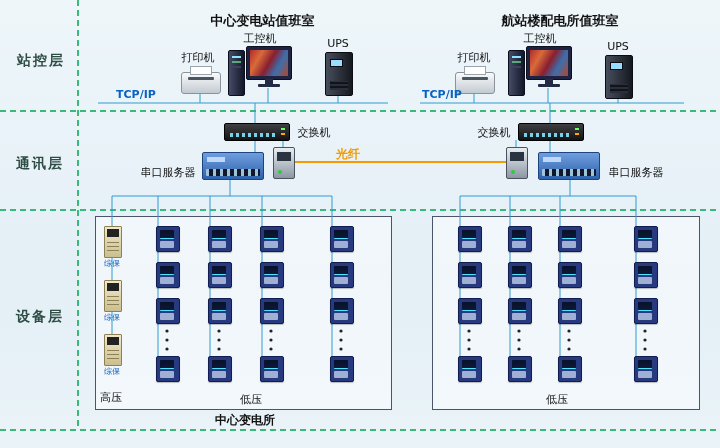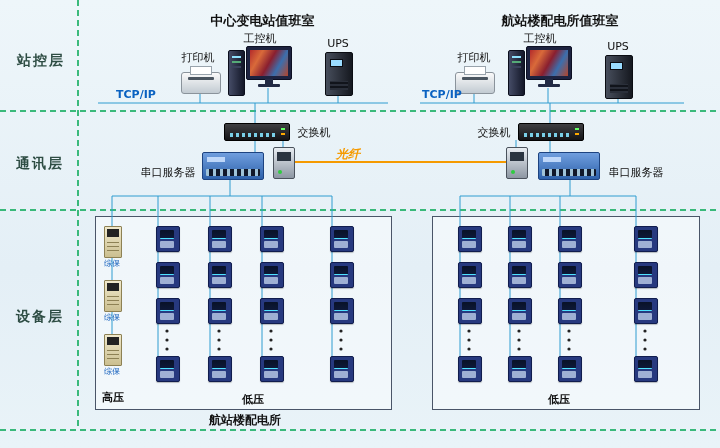--- a/index.html
+++ b/index.html
@@ -6,23 +6,23 @@
   #canvas{
     position:relative;width:720px;height:448px;overflow:hidden;
     background:linear-gradient(180deg,#eef6fa 0%,#e4eff6 60%,#e9f3f8 100%);
     font-family:"DejaVu Sans","Liberation Sans",sans-serif;color:#111;
   }
   .lbl{position:absolute;white-space:nowrap;}
   .title{font-weight:bold;font-size:13px;text-align:center;}
   .layer-lbl{font-size:14px;font-weight:600;color:#2e4d44;letter-spacing:2px;text-align:center;}
   .dev-lbl{font-size:11px;text-align:center;}
   .tcpip{font-size:11px;font-weight:bold;color:#0b62c1;}
-  .fiber-lbl{font-size:12px;font-weight:bold;color:#f59a00;font-style:italic;}
+  .fiber-lbl{font-size:12px;font-weight:bold;color:#f59a00;}
   .prot-lbl{font-size:8px;color:#1560bd;text-align:center;}
-  .bus-lbl-bold{font-size:11px;font-weight:bold;text-align:right;}
+  .bus-lbl-bold{font-size:11px;font-weight:normal;text-align:center;}
   .caption{font-size:12px;font-weight:bold;text-align:center;}
 
   .panel{position:absolute;border:1px solid #4a5568;background:rgba(255,255,255,0.45);}
 
   svg#wires{position:absolute;left:0;top:0;}
 
   
   .printer{position:absolute;width:38px;height:20px;background:linear-gradient(180deg,#fafafa,#c2cbd2);border:1px solid #8a939b;border-radius:3px;}
   .printer::before{content:"";position:absolute;left:8px;top:-7px;width:20px;height:7px;background:#fff;border:1px solid #99a4ad;}
   .printer::after{content:"";position:absolute;left:6px;top:4px;right:6px;height:3px;background:#4a5560;border-radius:1px;}
@@ -185,21 +185,21 @@
   <div class="lbl prot-lbl" style="left:100px;top:258px;width:24px;">综保</div>
   <div class="protection" style="left:104px;top:280px;"></div>
   <div class="lbl prot-lbl" style="left:100px;top:312px;width:24px;">综保</div>
   <div class="protection" style="left:104px;top:334px;"></div>
   <div class="lbl prot-lbl" style="left:100px;top:366px;width:24px;">综保</div>
 
   <div class="lbl bus-lbl-bold" style="left:98px;top:390px;width:26px;">高压</div>
   <div class="lbl bus-lbl-bold" style="left:238px;top:392px;width:26px;">低压</div>
   <div class="lbl bus-lbl-bold" style="left:544px;top:392px;width:26px;">低压</div>
 
-  <div class="lbl caption" style="left:185px;top:412px;width:120px;">航站楼配电所</div>
+  <div class="lbl caption" style="left:185px;top:412px;width:120px;">中心变电所</div>
 
 <div class="meter" style="left: 156px; top: 226px;"></div>
     <div class="meter" style="left: 156px; top: 262px;"></div>
     <div class="meter" style="left: 156px; top: 298px;"></div>
     <div class="meter" style="left: 156px; top: 356px;"></div>
     <div class="meter" style="left: 208px; top: 226px;"></div>
     <div class="meter" style="left: 208px; top: 262px;"></div>
     <div class="meter" style="left: 208px; top: 298px;"></div>
     <div class="meter" style="left: 208px; top: 356px;"></div>
     <div class="meter" style="left: 260px; top: 226px;"></div>

